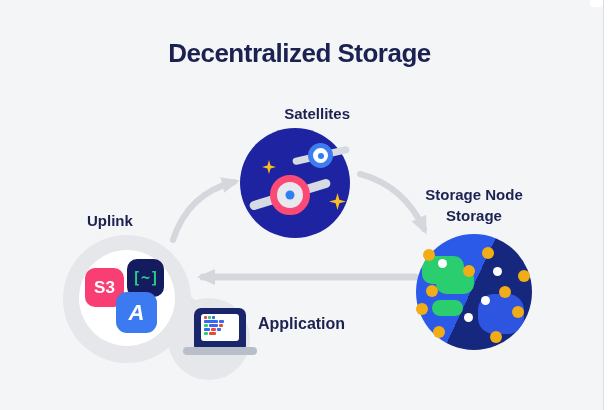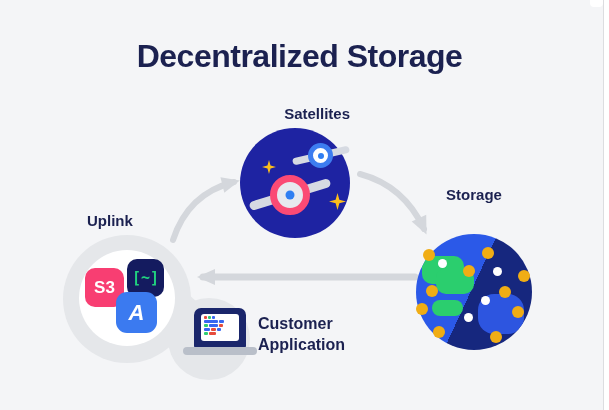--- a/index.html
+++ b/index.html
@@ -5,21 +5,21 @@
   * { margin:0; padding:0; box-sizing:border-box; }
   html,body { width:609px; height:410px; }
   body {
     position:relative; width:609px; height:410px; overflow:hidden;
     background:#f4f5f7; font-family:"Liberation Sans", sans-serif; color:#1b2150;
   }
   .abs { position:absolute; }
 
   
   .title { left:0; right:10px; top:38px; text-align:center;
-           font-size:32px; font-weight:800; letter-spacing:-0.5px; }
+           font-size:26px; font-weight:800; letter-spacing:-0.5px; }
   .node-label { font-size:15px; font-weight:800; }
   .lbl-satellites { left:240px; top:105px; width:110px; text-align:right; }
   .lbl-uplink     { left:87px; top:212px; }
   .lbl-snn  { left:399px; top:184px; width:150px; text-align:center; line-height:21px; }
   .lbl-cust { left:258px; top:313px; line-height:21px; font-size:16px; font-weight:800; }
 
   
   .blob { background:#e5e7ea; border-radius:50%; }
   .blob-big  { left:63px;  top:235px; width:128px; height:128px; }
   .blob-neck { left:148px; top:294px; width:62px;  height:48px; border-radius:22px;
@@ -158,25 +158,25 @@
         </div>
       <div class="scr-row">
           <i class="c-grn" style="width:4px"></i>
           <i class="c-red" style="width:7px"></i>
         </div>
     </div>
   </div>
   <div class="laptop-base"></div>
 </div>
 <div class="abs lbl-cust z3">
-  <div>Customer</div>
   <div>Application</div>
 </div>
 
 <div class="abs node-label lbl-snn z3">
+  <div>Storage Node</div>
   <div>Storage</div>
 </div>
 <div class="abs globe z3">
   <div class="globe-surface">
     <div class="land land-a1"></div>
     <div class="land land-a2"></div>
     <div class="land land-b"></div>
     <div class="land land-c"></div>
   </div>
   <span class="ndot ndot-y" style="left:7px;top:15px"></span>

